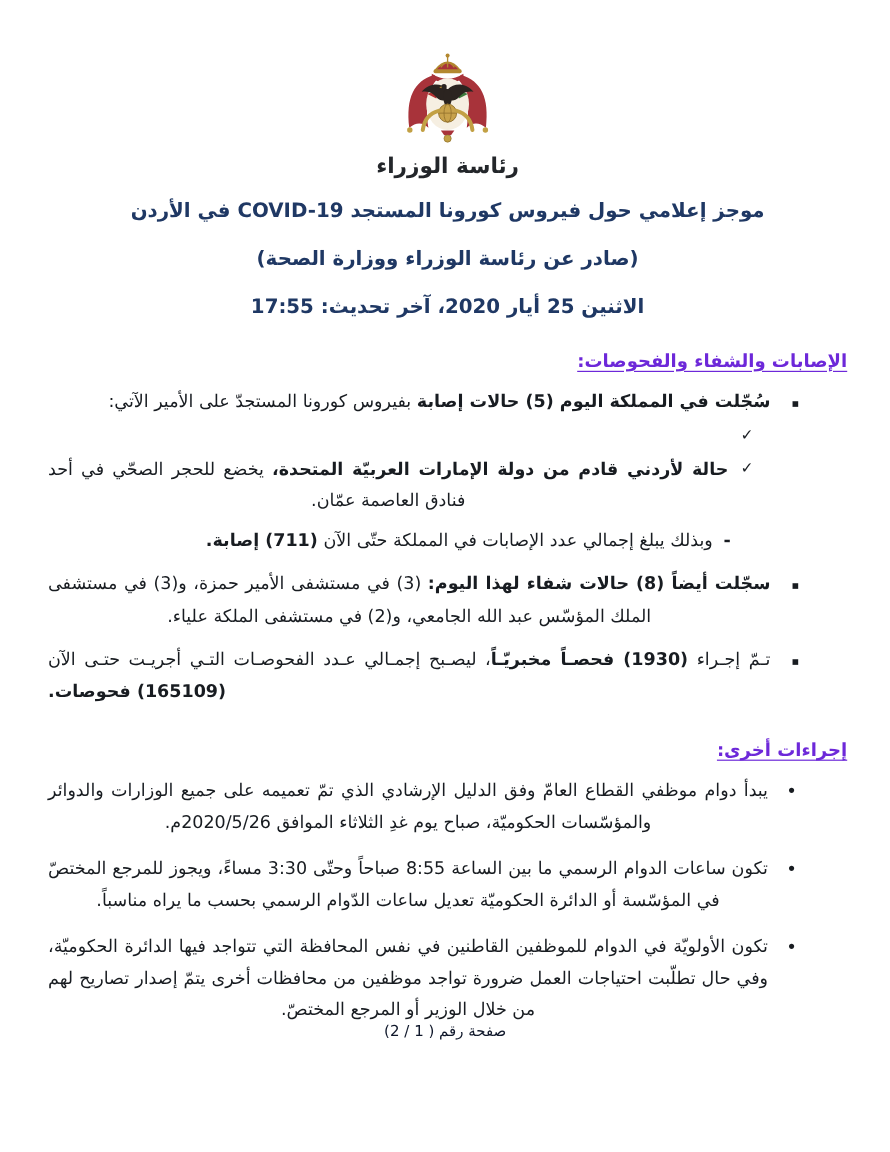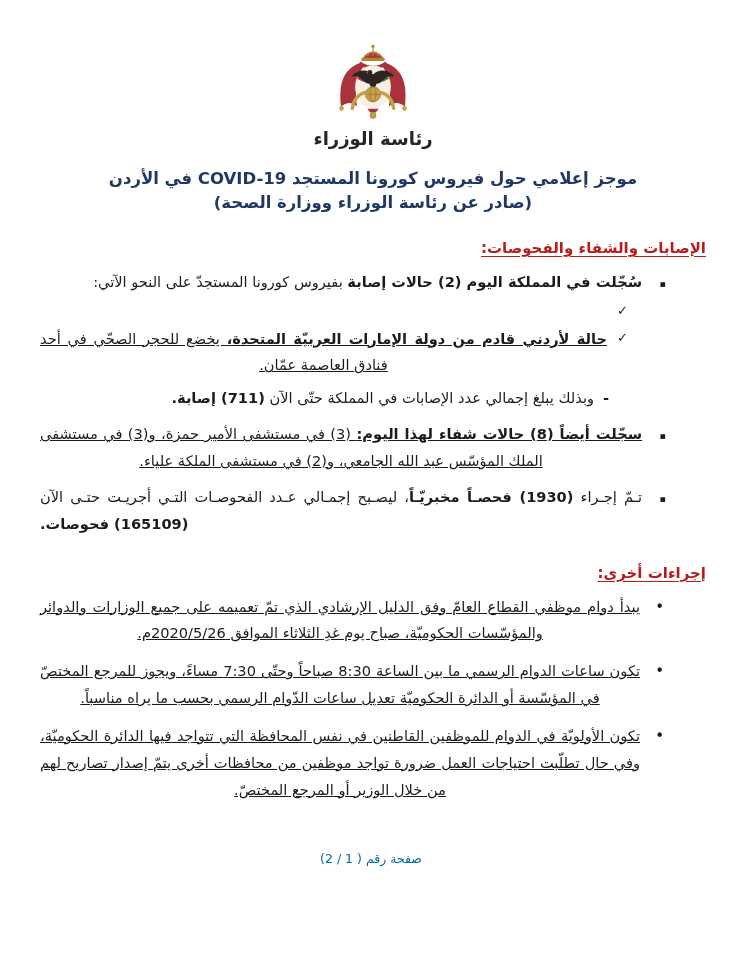--- a/index.html
+++ b/index.html
@@ -4,40 +4,40 @@
 <style>
   html,body{margin:0;padding:0;background:#ffffff;}
   body{
     width:742px;height:960px;
     font-family:"DejaVu Sans",sans-serif;
     color:#1c2025;direction:rtl;overflow:hidden;
   }
   .page{position:relative;width:742px;height:916px;box-sizing:border-box;padding:0 36px 0 40px;background:#fff;}
   .logo{text-align:center;padding-top:42px;line-height:1;}
   .callig{font-size:18px;font-weight:bold;color:#23262a;margin-top:3px;letter-spacing:-0.5px;}
-  .title{text-align:center;font-weight:bold;color:#1f3864;font-size:16.5px;margin-top:0;line-height:1.45;}
-  .title.first{margin-top:19px;}
-  .sec-h{font-weight:bold;color:#b91c1c;font-size:15px;text-decoration:underline;text-underline-offset:3px;margin:24px 0 12px;text-align:right;}
+  .title{text-align:center;font-weight:bold;color:#1f3864;font-size:16.5px;margin-top:16px;line-height:1.45;}
+  .title.first{}
+  .sec-h{font-weight:bold;color:#6d28d9;font-size:15px;text-decoration:underline;text-underline-offset:3px;margin:24px 0 12px;text-align:right;}
   .sec-h.second{margin-top:26px;}
   .row{display:flex;align-items:flex-start;font-size:14.6px;line-height:1.84;margin-top:7px;color:#181c21;}
   .mk{flex:0 0 auto;text-align:right;}
   .txt{flex:1 1 auto;text-align:right;}
-  .just{text-align:justify;text-align-last:center;text-decoration:underline;}
+  .just{text-align:justify;text-align-last:center;}
   .just-l{text-align:justify;text-align-last:left;}
   .b{font-weight:bold;}
   .b-row{padding-right:40px;}
   .b-row .mk{width:24px;font-size:9.5px;padding-top:6px;}
   .c-row{padding-right:78px;margin-top:3px;}
   .c-row .mk{width:21px;font-weight:bold;font-size:13px;}
   .d-row{padding-right:97px;margin-top:6px;}
   .d-row .mk{width:15px;font-weight:bold;}
   .gap{margin-top:9px;}
   .s2-row{padding-right:42px;margin-top:11px;}
   .s2-row .mk{width:24px;font-size:15px;}
-  .footer{position:absolute;bottom:50px;left:0;right:0;text-align:center;font-size:12.5px;color:#0369a1;}
+  .footer{position:absolute;bottom:50px;left:0;right:0;text-align:center;font-size:12.5px;color:#0f172a;}
 </style>
 </head>
 <body>
 
 <div class="page">
 
   <div class="logo">
     <svg width="94" height="82" viewBox="0 0 100 86" aria-hidden="true">
       <g>
         <circle cx="50" cy="4" r="1.8" fill="#b3882f"></circle>
@@ -76,26 +76,27 @@
       <g>
         <path d="M44,70.5 L56,70.5 L53,74.5 L47,74.5 Z" fill="#a8333a"></path>
         <circle cx="50" cy="77.5" r="3.2" fill="#c2a044" stroke="#8f6f2a" stroke-width="0.6"></circle>
       </g>
     </svg>
     <div class="callig">رئاسة الوزراء</div>
   </div>
 
   <div class="title first">موجز إعلامي حول فيروس كورونا المستجد COVID-19 في الأردن</div>
   <div class="title">(صادر عن رئاسة الوزراء ووزارة الصحة)</div>
+  <div class="title">الاثنين 25 أيار 2020، آخر تحديث: 17:55</div>
 
   <div class="sec-h">الإصابات والشفاء والفحوصات:</div>
 
   <div class="row b-row">
     <span class="mk">▪</span>
-    <div class="txt"><span class="b">سُجّلت في المملكة اليوم (2) حالات إصابة</span><span> بفيروس كورونا المستجدّ على النحو الآتي:</span></div>
+    <div class="txt"><span class="b">سُجّلت في المملكة اليوم (5) حالات إصابة</span><span> بفيروس كورونا المستجدّ على الأمير الآتي:</span></div>
   </div>
 
   <div class="row c-row">
     <span class="mk">✓</span>
   </div>
 
   <div class="row c-row">
     <span class="mk">✓</span>
     <div class="txt just"><span class="b">حالة لأردني قادم من دولة الإمارات العربيّة المتحدة،</span><span> يخضع للحجر الصحّي في أحد فنادق العاصمة عمّان.</span></div>
   </div>
@@ -117,21 +118,21 @@
 
   <div class="sec-h second">إجراءات أخرى:</div>
 
   <div class="row s2-row">
     <span class="mk">•</span>
     <div class="txt just">يبدأ دوام موظفي القطاع العامّ وفق الدليل الإرشادي الذي تمّ تعميمه على جميع الوزارات والدوائر والمؤسّسات الحكوميّة، صباح يوم غدِ الثلاثاء الموافق 2020/5/26م.</div>
   </div>
 
   <div class="row s2-row">
     <span class="mk">•</span>
-    <div class="txt just">تكون ساعات الدوام الرسمي ما بين الساعة 8:30 صباحاً وحتّى 7:30 مساءً، ويجوز للمرجع المختصّ في المؤسّسة أو الدائرة الحكوميّة تعديل ساعات الدّوام الرسمي بحسب ما يراه مناسباً.</div>
+    <div class="txt just">تكون ساعات الدوام الرسمي ما بين الساعة 8:55 صباحاً وحتّى 3:30 مساءً، ويجوز للمرجع المختصّ في المؤسّسة أو الدائرة الحكوميّة تعديل ساعات الدّوام الرسمي بحسب ما يراه مناسباً.</div>
   </div>
 
   <div class="row s2-row">
     <span class="mk">•</span>
     <div class="txt just">تكون الأولويّة في الدوام للموظفين القاطنين في نفس المحافظة التي تتواجد فيها الدائرة الحكوميّة، وفي حال تطلّبت احتياجات العمل ضرورة تواجد موظفين من محافظات أخرى يتمّ إصدار تصاريح لهم من خلال الوزير أو المرجع المختصّ.</div>
   </div>
 
   <div class="footer">صفحة رقم ( 1 / 2)</div>
 
 </div>

